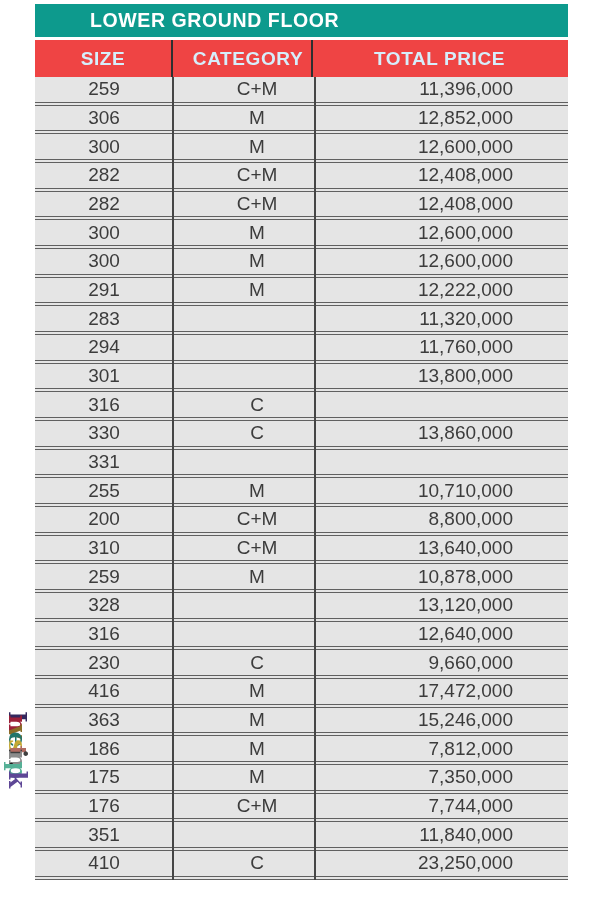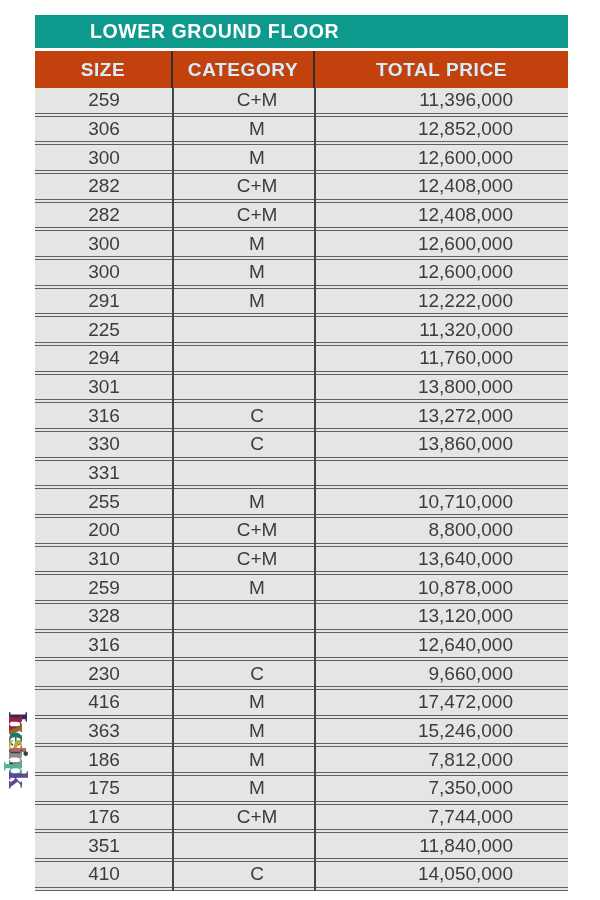--- a/index.html
+++ b/index.html
@@ -5,21 +5,21 @@
   html, body { margin: 0; padding: 0; }
   body {
     width: 600px; height: 900px;
     background: #ffffff;
     font-family: "Liberation Sans", sans-serif;
     position: relative;
     overflow: hidden;
   }
   .table-wrap {
     position: absolute;
-    left: 35px; top: 15px;
+    left: 35px; top: 4px;
     width: 533px;
     text-align: right;
   }
   .title-bar {
     height: 33px;
     background: #0d9a8d;
     color: #ffffff;
     display: flex;
     align-items: center;
     box-sizing: border-box;
@@ -38,21 +38,21 @@
     font-weight: bold;
     letter-spacing: 0.6px;
   }
   .hcell {
     display: flex;
     align-items: center;
     justify-content: center;
     box-sizing: border-box;
   }
   .hcell.c-size  { width: 138px; border-right: 2px solid #2f2f2f; }
-  .hcell.c-cat   { width: 142px; border-right: 2px solid #2f2f2f; }
+  .hcell.c-cat   { width: 128px; border-right: 2px solid #2f2f2f; margin-left: 12px; }
   .hcell.c-price { width: 253px; }
   .rows {
     position: relative;
   }
   .row {
     height: 28.68px;
     display: flex;
     box-sizing: border-box;
     border-bottom: 4px double #606060;
     background: #e5e5e5;
@@ -94,21 +94,21 @@
   }
 </style>
 </head>
 <body>
 
 <div class="table-wrap">
   <div class="title-bar" style="background-color: rgb(13, 154, 141);">
     <span>LOWER GROUND FLOOR</span>
   </div>
 
-  <div class="header-row" style="background-color: #c2410c;">
+  <div class="header-row" style="background-color: #ef4444;">
     <div class="hcell c-size">SIZE</div>
     <div class="hcell c-cat">CATEGORY</div>
     <div class="hcell c-price">TOTAL PRICE</div>
   </div>
 
   <div class="rows" id="rows">
     <div class="vline vline-1"></div>
     <div class="vline vline-2"></div>
 
   <div class="row">
@@ -153,41 +153,40 @@
     <div class="cell c-price">12,600,000</div>
   </div>
 
   <div class="row">
     <div class="cell c-size">291</div>
     <div class="cell c-cat">M</div>
     <div class="cell c-price">12,222,000</div>
   </div>
 
   <div class="row">
-    <div class="cell c-size">225</div>
+    <div class="cell c-size">283</div>
     <div class="cell c-cat"></div>
     <div class="cell c-price">11,320,000</div>
   </div>
 
   <div class="row">
     <div class="cell c-size">294</div>
     <div class="cell c-cat"></div>
     <div class="cell c-price">11,760,000</div>
   </div>
 
   <div class="row">
     <div class="cell c-size">301</div>
     <div class="cell c-cat"></div>
     <div class="cell c-price">13,800,000</div>
   </div>
 
   <div class="row">
     <div class="cell c-size">316</div>
     <div class="cell c-cat">C</div>
-    <div class="cell c-price">13,272,000</div>
   </div>
 
   <div class="row">
     <div class="cell c-size">330</div>
     <div class="cell c-cat">C</div>
     <div class="cell c-price">13,860,000</div>
   </div>
 
   <div class="row">
     <div class="cell c-size">331</div>
@@ -268,18 +267,18 @@
 
   <div class="row">
     <div class="cell c-size">351</div>
     <div class="cell c-cat"></div>
     <div class="cell c-price">11,840,000</div>
   </div>
 
   <div class="row">
     <div class="cell c-size">410</div>
     <div class="cell c-cat">C</div>
-    <div class="cell c-price">14,050,000</div>
+    <div class="cell c-price">23,250,000</div>
   </div>
 </div>
 </div>
 
 <div class="watermark" id="watermark"><span style="color: rgb(51, 40, 94);">I</span><span style="color: rgb(156, 32, 56);">n</span><span style="color: rgb(138, 109, 39);">v</span><span style="color: rgb(32, 117, 106);">e</span><span style="color: rgb(195, 168, 51);">s</span><span style="color: rgb(176, 106, 97);">t</span><span style="color: rgb(63, 63, 63);">i</span><span style="color: rgb(140, 140, 140);">n</span><span style="color: rgb(28, 28, 28);">.</span><span style="color: rgb(85, 176, 150);">p</span><span style="color: rgb(94, 71, 150);">k</span></div>
 
 </body></html>

